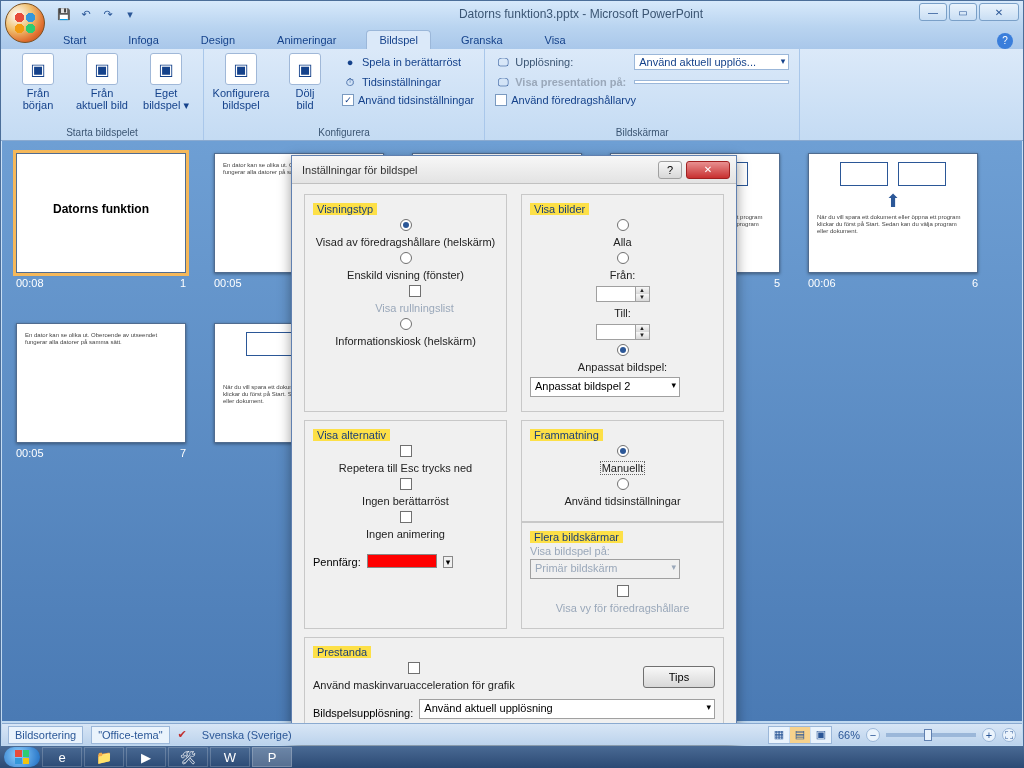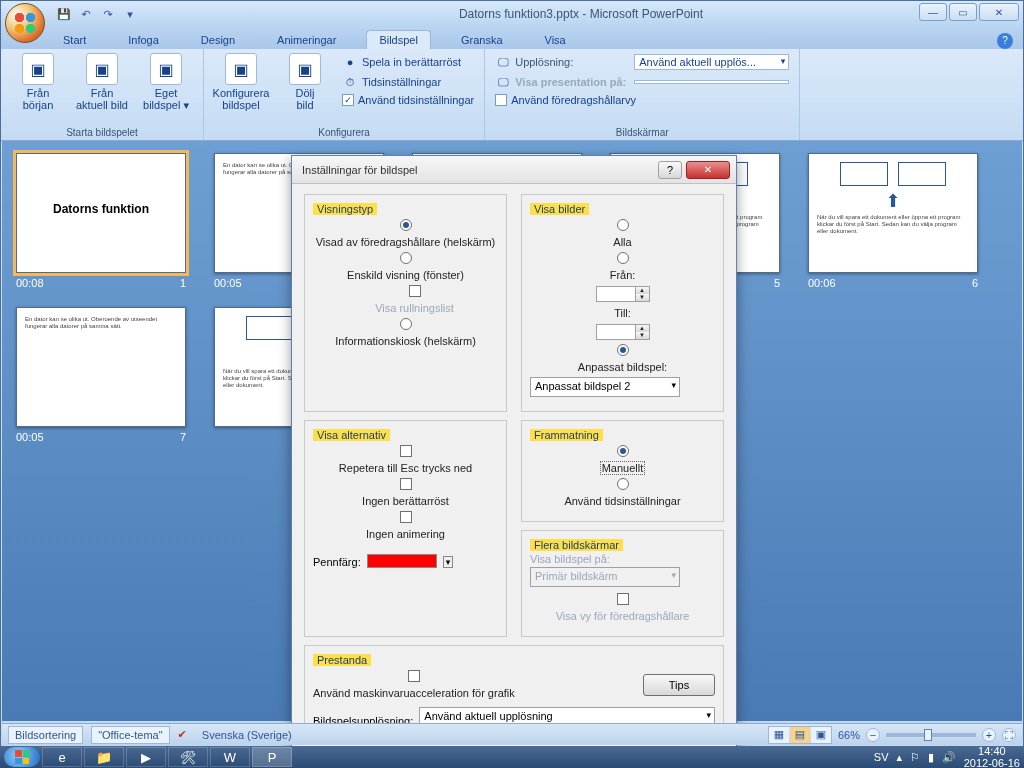--- a/index.html
+++ b/index.html
@@ -37,21 +37,21 @@
 .stack { display: flex; flex-direction: column; gap: 2px; }
 .small-row { display: flex; align-items: center; gap: 4px; color: #15428b; cursor: pointer; padding: 1px 2px; white-space: nowrap; }
 .small-row .si { width: 16px; height: 16px; display: inline-flex; align-items: center; justify-content: center; }
 .chk { width: 12px; height: 12px; border: 1px solid #7a9ac0; background: #fff; display: inline-flex; align-items: center; justify-content: center; font-size: 9px; color: #15428b; }
 .label-txt { color: #3b5573; }
 .disabled { color: #9aa8ba !important; }
 .combo { background: #fff; border: 1px solid #9bb7d9; padding: 1px 14px 1px 4px; color: #15428b; position: relative; width: 155px; cursor: pointer; white-space: nowrap; overflow: hidden; }
 .combo::after { content: "▾"; position: absolute; right: 3px; top: 1px; font-size: 9px; color: #15428b; }
 
 
-.sorter { position: absolute; top: 140px; left: 1px; right: 1px; bottom: 46px; background: linear-gradient(#6e9fd4, #4a7ab4); padding: 12px 14px; display: flex; flex-wrap: wrap; align-content: flex-start; gap: 18px 28px; }
+.sorter { position: absolute; top: 140px; left: 1px; right: 1px; bottom: 46px; background: linear-gradient(#6e9fd4, #4a7ab4); padding: 12px 14px; display: flex; flex-wrap: wrap; align-content: flex-start; gap: 34px 28px; }
 .thumb-wrap { width: 170px; }
 .thumb { width: 170px; height: 120px; background: #fff; border: 1px solid #506c90; box-shadow: 0 1px 3px rgba(0,0,0,.4); padding: 8px; position: relative; }
 .thumb.sel { outline: 3px solid #f5b85a; }
 .thumb-meta { display: flex; justify-content: space-between; color: #fff; font-size: 11px; margin-top: 4px; }
 .slide-title-txt { font-weight: bold; font-size: 12px; text-align: center; margin-top: 40px; }
 .tiny { font-size: 6px; color: #444; line-height: 1.2; }
 .mini-box { border:1px solid #2b5797; width:48px; height:24px; font-size:5px; display:flex;align-items:center;justify-content:center;color:#2b5797;}
 .mini-row { display:flex; gap:10px; justify-content:center; margin-bottom:6px;}
 .mini-arrow { color:#2b5797; font-size:18px; text-align:center; line-height:1;}
 
@@ -369,21 +369,21 @@
             <span>Ingen animering</span>
           </div>
         <div class="dlg-row" style="margin-top:14px">
           <span>Pennfärg:</span>
           <span class="color-swatch"></span>
           <span style="border:1px solid #888;padding:0 2px;font-size:9px;cursor:pointer">▾</span>
         </div>
       </div>
 
       <div>
-        <div class="fieldset" style="margin-bottom:8px">
+        <div class="fieldset" style="">
           <div class="legend">Frammatning</div>
           <div class="radio-row">
               <span class="radio on"></span>
               <span style="outline:1px dotted #666;padding:0 1px">Manuellt</span>
             </div>
           <div class="radio-row">
               <span class="radio"></span>
               <span>Använd tidsinställningar</span>
             </div>
         </div>
@@ -446,24 +446,13 @@
         <span></span>
         <span></span>
       </div>
     </div>
   <div class="task-item">e</div>
   <div class="task-item">📁</div>
   <div class="task-item">▶</div>
   <div class="task-item">🛠</div>
   <div class="task-item">W</div>
   <div class="task-item active">P</div>
-  <div class="tray">
-    <span>SV</span>
-    <span>▴</span>
-    <span>⚐</span>
-    <span>▮</span>
-    <span>🔊</span>
-    <div class="tray-time">
-      <div>14:40</div>
-      <div>2012-06-16</div>
-    </div>
-  </div>
 </div>
 
 </body></html>

